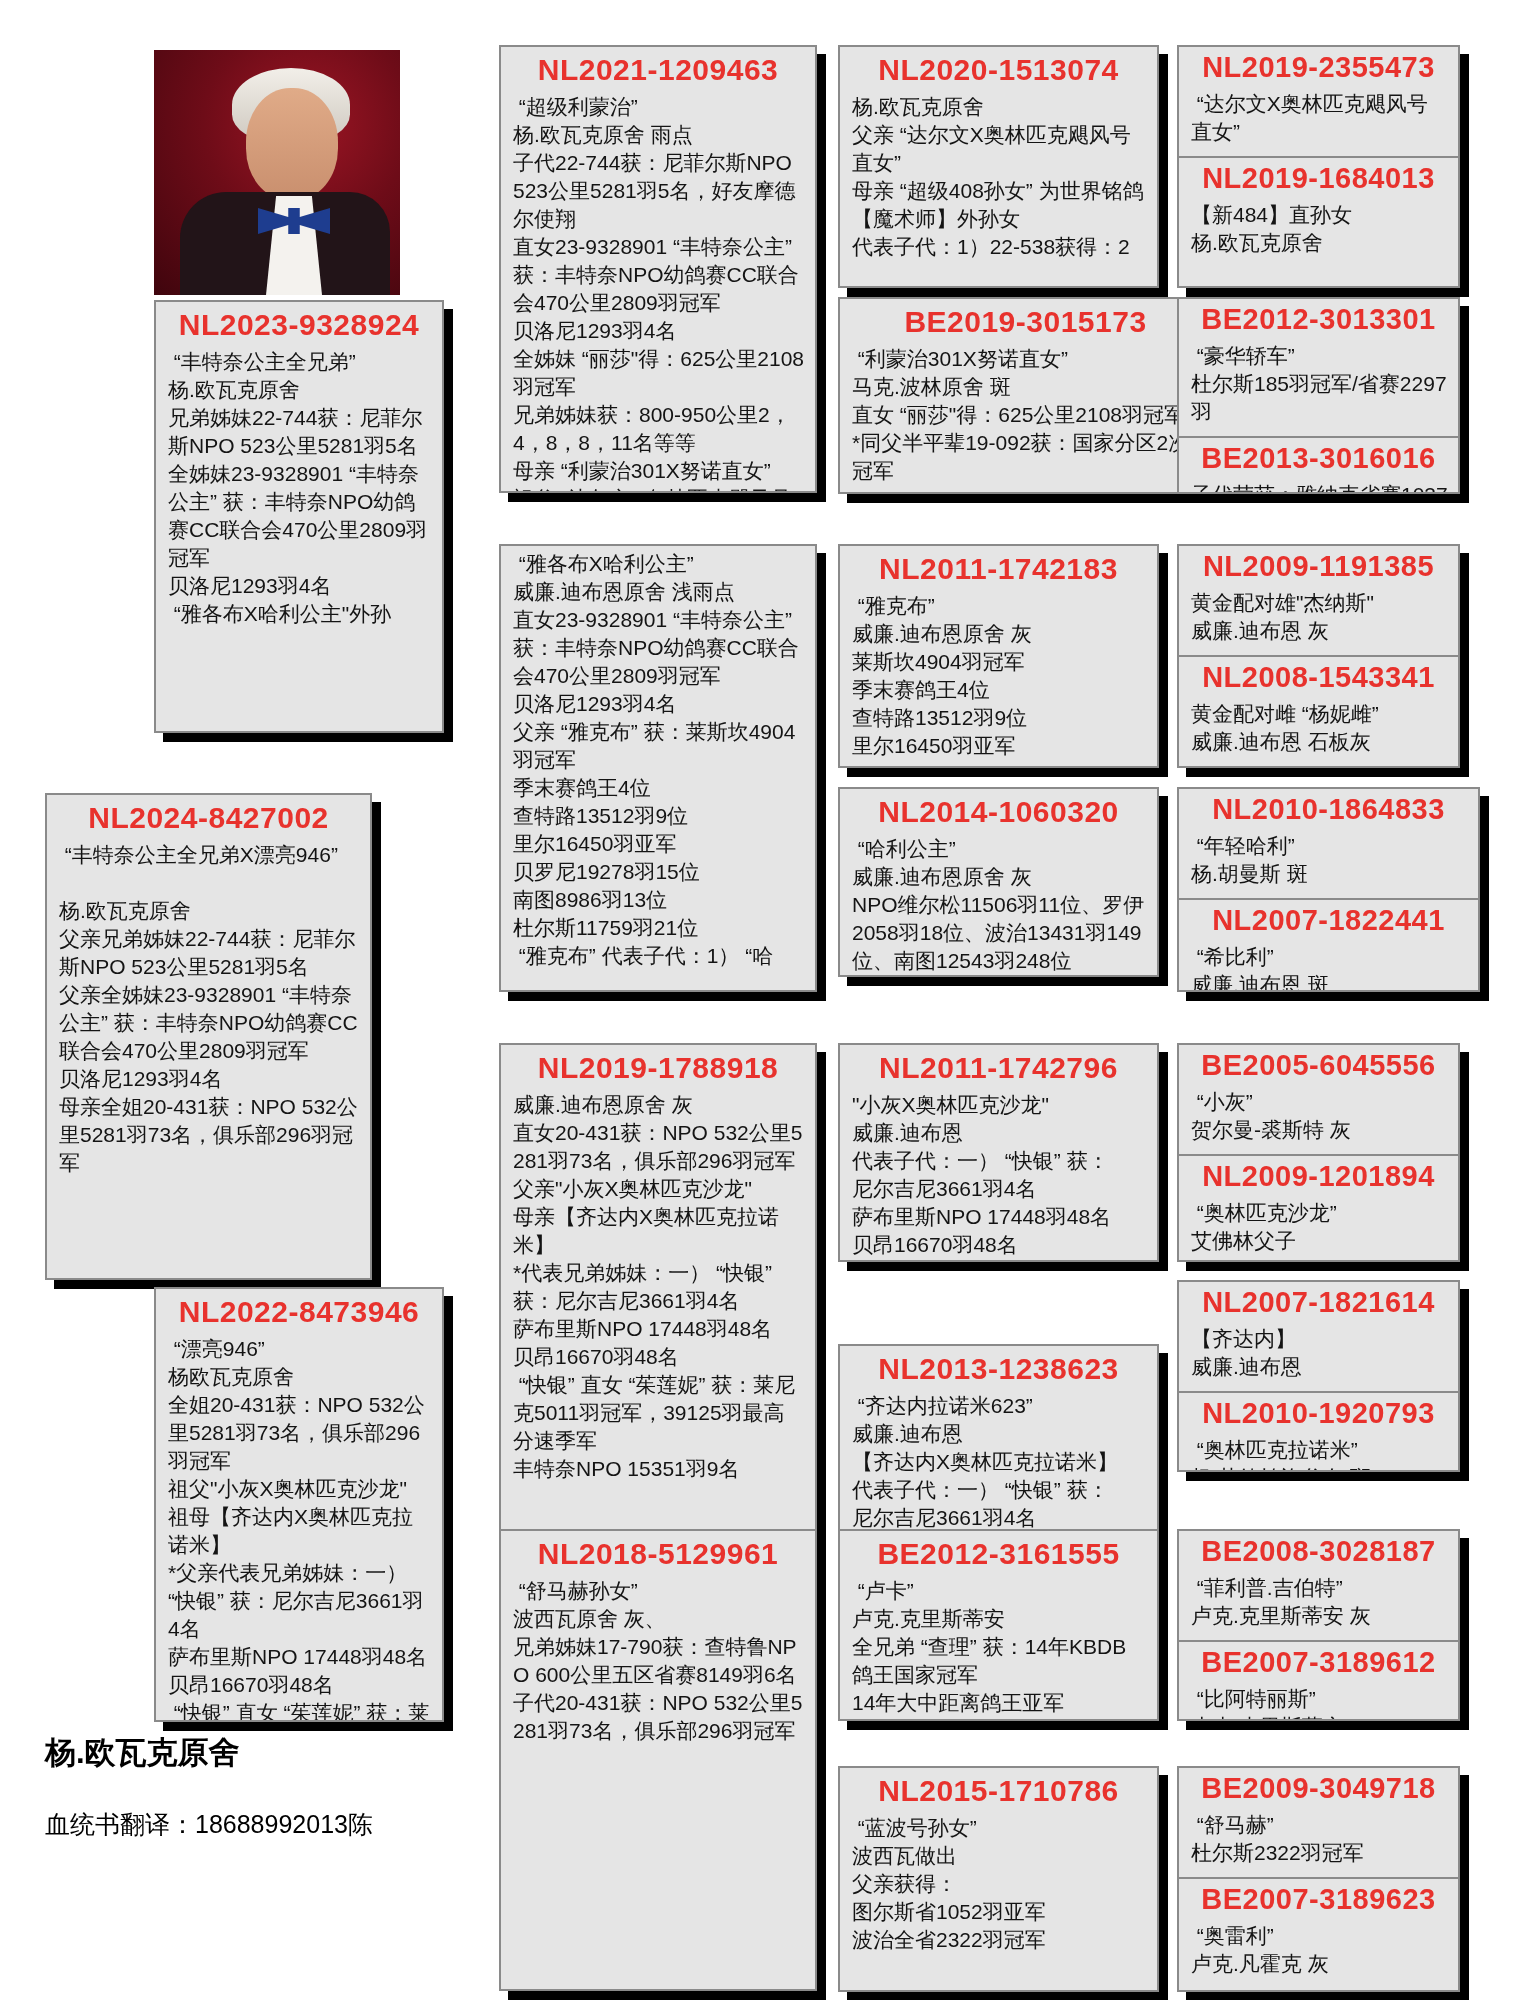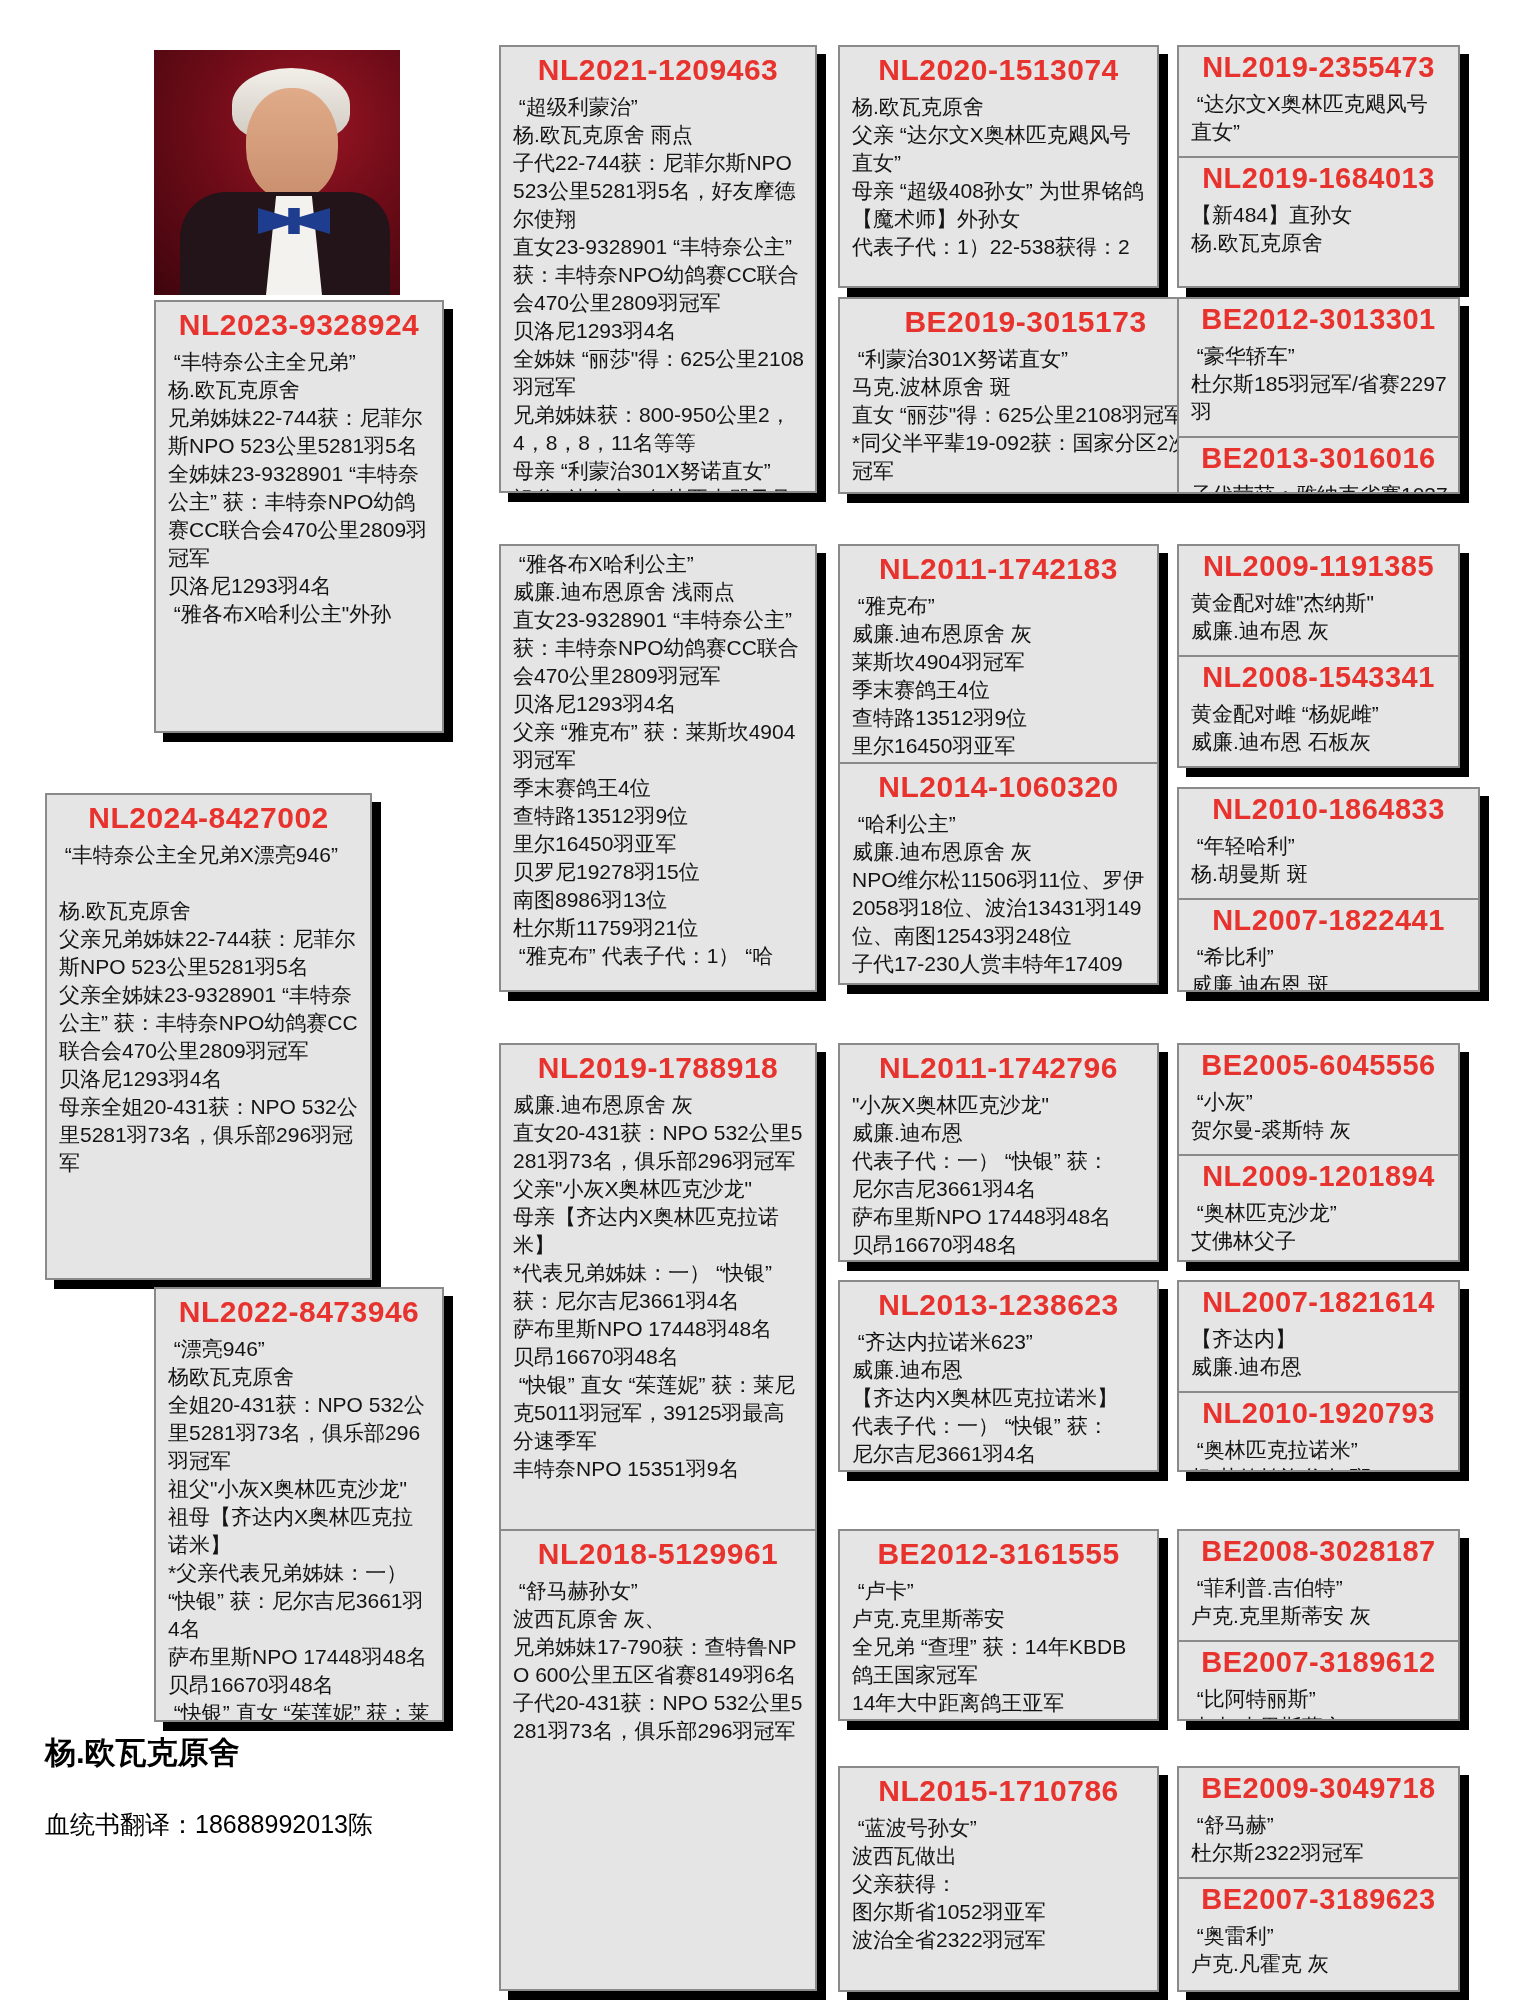--- a/index.html
+++ b/index.html
@@ -176,41 +176,41 @@
   <div class="box-title">NL2011-1742183</div>
   <div class="box-body">
       <div class="line"> “雅克布”</div>
       <div class="line">威廉.迪布恩原舍 灰</div>
       <div class="line">莱斯坎4904羽冠军</div>
       <div class="line">季末赛鸽王4位</div>
       <div class="line">查特路13512羽9位</div>
       <div class="line">里尔16450羽亚军</div>
     </div>
 </div>
-<div class="box" style="left:838px;top:762px;width:321px;height:223px">
+<div class="box" style="left:838px;top:787px;width:321px;height:190px">
   <div class="box-title">NL2014-1060320</div>
   <div class="box-body">
       <div class="line"> “哈利公主”</div>
       <div class="line">威廉.迪布恩原舍 灰</div>
       <div class="line">NPO维尔松11506羽11位、罗伊2058羽18位、波治13431羽149位、南图12543羽248位</div>
       <div class="line">子代17-230人赏丰特年17409</div>
     </div>
 </div>
 <div class="box" style="left:838px;top:1043px;width:321px;height:219px">
   <div class="box-title">NL2011-1742796</div>
   <div class="box-body">
       <div class="line">"小灰X奥林匹克沙龙"</div>
       <div class="line">威廉.迪布恩</div>
       <div class="line">代表子代：一） “快银” 获：</div>
       <div class="line">尼尔吉尼3661羽4名</div>
       <div class="line">萨布里斯NPO 17448羽48名</div>
       <div class="line">贝昂16670羽48名</div>
     </div>
 </div>
-<div class="box" style="left:838px;top:1280px;width:321px;height:192px">
+<div class="box" style="left:838px;top:1344px;width:321px;height:192px">
   <div class="box-title">NL2013-1238623</div>
   <div class="box-body">
       <div class="line"> “齐达内拉诺米623”</div>
       <div class="line">威廉.迪布恩</div>
       <div class="line">【齐达内X奥林匹克拉诺米】</div>
       <div class="line">代表子代：一） “快银” 获：</div>
       <div class="line">尼尔吉尼3661羽4名</div>
       <div class="line">萨布里斯NPO 17448羽48名</div>
     </div>
 </div>

